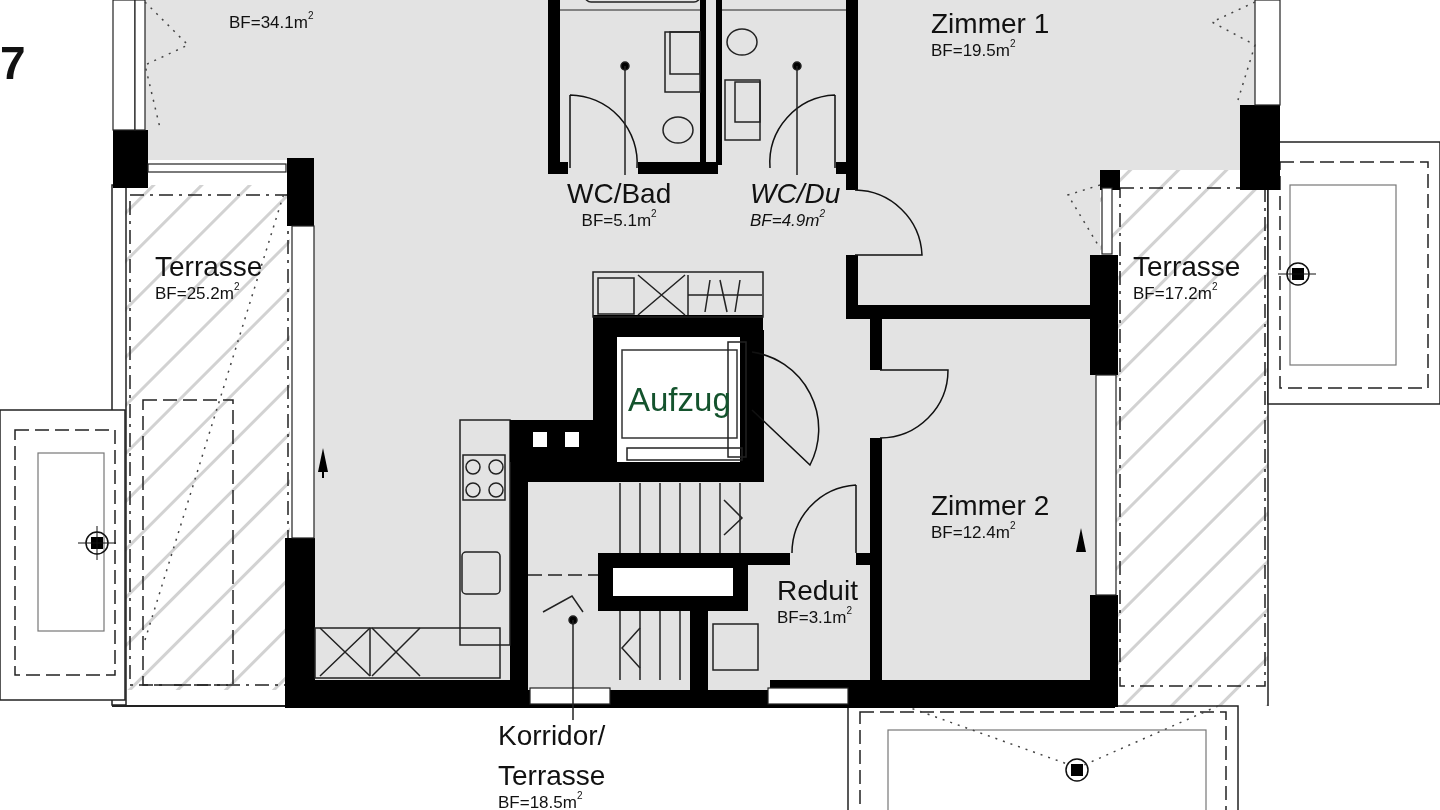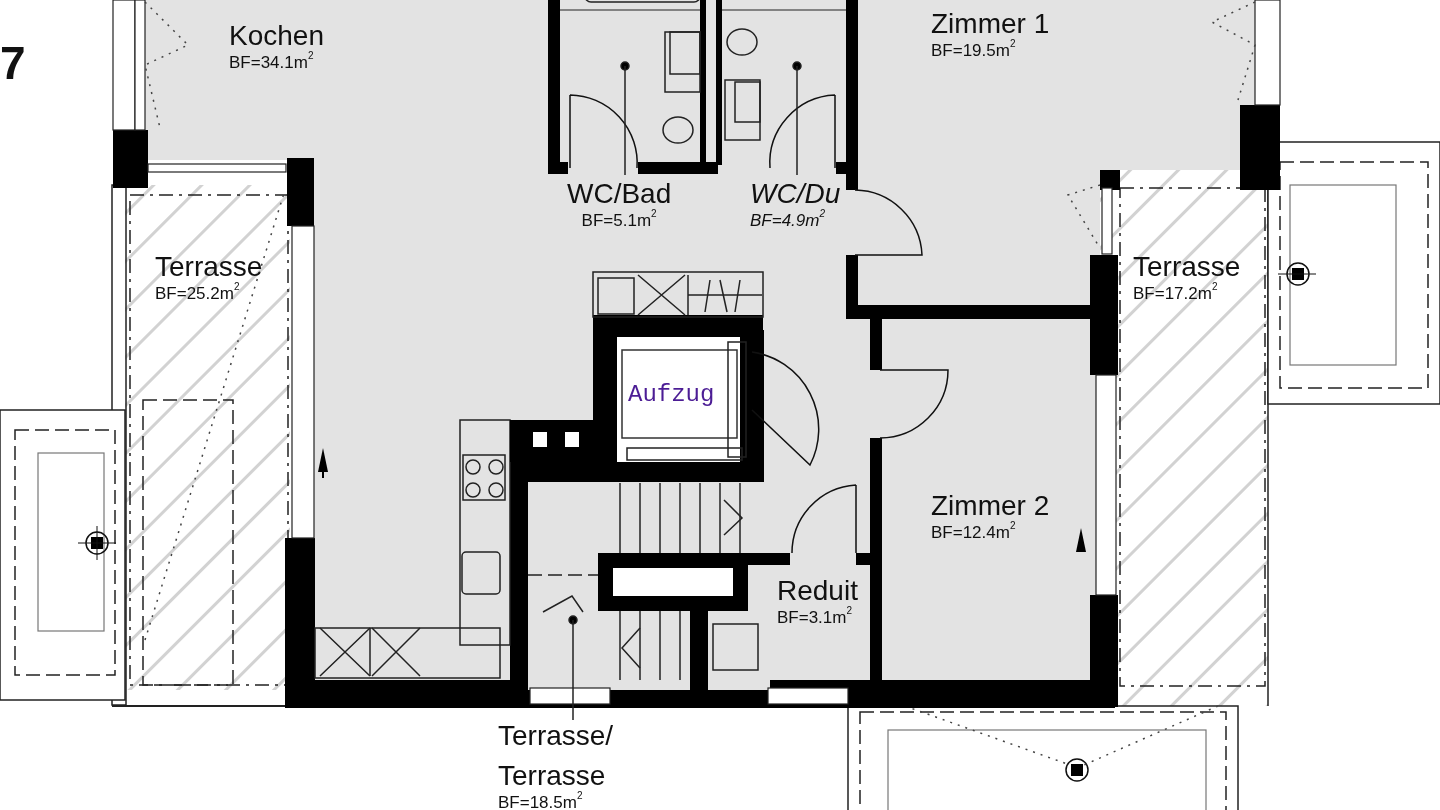--- a/index.html
+++ b/index.html
@@ -3,21 +3,21 @@
 <meta charset="utf-8">
 <style>
   html, body { margin:0; padding:0; background:#ffffff; }
   body { width:1440px; height:810px; overflow:hidden; position:relative; font-family:"Liberation Sans", sans-serif; }
   svg { position:absolute; left:0; top:0; }
   .lbl { position:absolute; color:#111; white-space:nowrap; line-height:1; font-family:"Liberation Sans", sans-serif; }
   .room-name { font-size:28px; }
   .room-area { font-size:17px; margin-top:4px; }
   .room-area sup { font-size:10px; vertical-align:top; position:relative; top:-3px; }
   .unit-no { position:absolute; left:0; top:36px; font-size:46px; font-weight:bold; color:#111; }
-  .aufzug { position:absolute; font-size:24px; color:#4c1d95;font-family:Liberation Mono, monospace; }
+  .aufzug { position:absolute; font-size:33px; color:#14532d; }
 </style>
 </head>
 <body>
 
 <svg width="1440" height="810" viewBox="0 0 1440 810">
   <defs>
     <pattern id="hatch" patternUnits="userSpaceOnUse" width="34" height="34" patternTransform="rotate(45)">
       <rect width="34" height="34" fill="#ffffff"></rect>
       <line x1="0" y1="0" x2="0" y2="34" stroke="#d2d2d2" stroke-width="6"></line>
     </pattern>
@@ -219,21 +219,20 @@
   <g fill="#000">
     <polygon points="323,448 318,472 328,472"></polygon>
     <line x1="323" y1="472" x2="323" y2="478" stroke="#000" stroke-width="2"></line>
     <polygon points="1081,528 1076,552 1086,552"></polygon>
   </g>
 </svg>
 
 <div class="unit-no">7</div>
 
 <div class="lbl" style="left:229px; top:10px;">
-  <div class="room-name" style="margin-top:12px;">Kochen</div>
   <div class="room-area"><span>BF=</span><span>34.1</span><span>m</span><sup>2</sup></div>
 </div>
 
 <div class="lbl" style="left:567px; top:180px;text-align:center;">
   <div class="room-name">WC/Bad</div>
   <div class="room-area"><span>BF=</span><span>5.1</span><span>m</span><sup>2</sup></div>
 </div>
 
 <div class="lbl" style="left:750px; top:180px;font-style:italic;">
   <div class="room-name">WC/Du</div>
@@ -259,18 +258,18 @@
   <div class="room-name">Zimmer 2</div>
   <div class="room-area"><span>BF=</span><span>12.4</span><span>m</span><sup>2</sup></div>
 </div>
 
 <div class="lbl" style="left:777px; top:577px;">
   <div class="room-name">Reduit</div>
   <div class="room-area"><span>BF=</span><span>3.1</span><span>m</span><sup>2</sup></div>
 </div>
 
 <div class="lbl" style="left:498px; top:722px;">
-  <div class="room-name">Terrasse/</div>
+  <div class="room-name">Korridor/</div>
   <div class="room-name" style="margin-top:12px;">Terrasse</div>
   <div class="room-area"><span>BF=</span><span>18.5</span><span>m</span><sup>2</sup></div>
 </div>
 
 <div class="aufzug" style="left:628px; top:381px;">Aufzug</div>
 
 </body></html>

